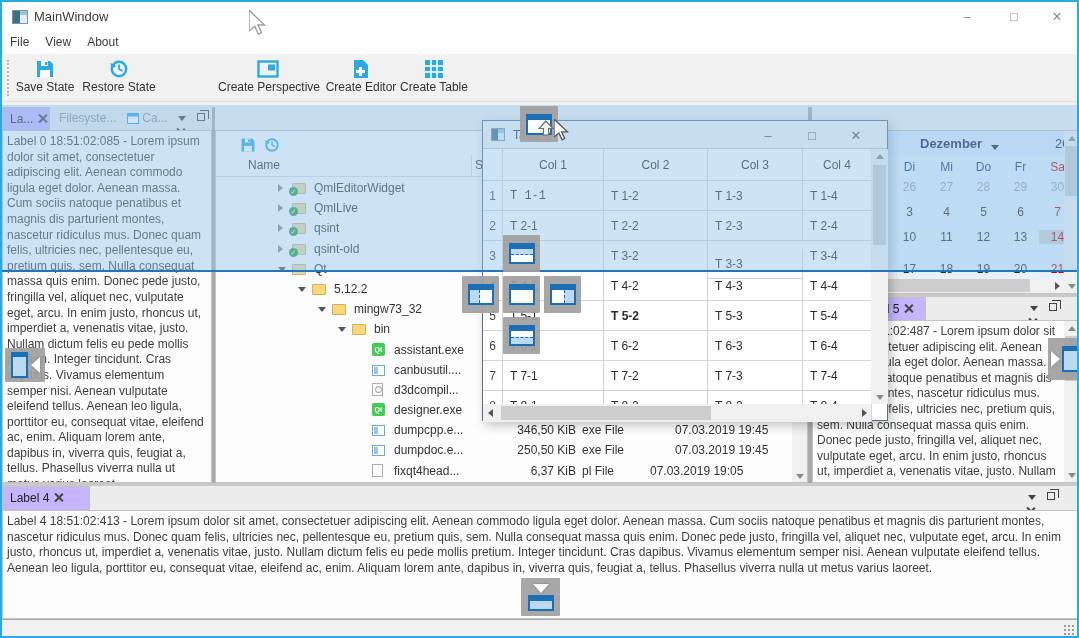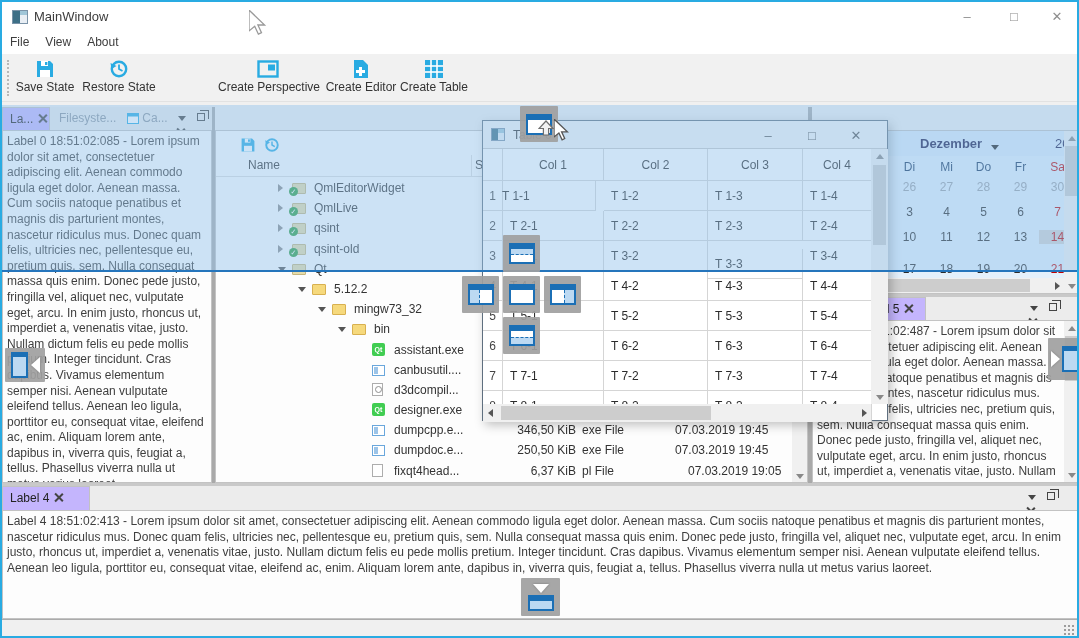--- a/index.html
+++ b/index.html
@@ -286,21 +286,21 @@
           <span style="left: 178px;">dumpdoc.e...</span>
           <span class="fcol" style="left: 280px; width: 80px; text-align: right;">250,50 KiB</span>
           <span class="fcol" style="left: 366px;">exe File</span>
           <span class="fcol" style="left: 459px;">07.03.2019 19:45</span>
         </div>
         <div class="tree-row">
           <span class="ico-doc" style="left: 156px;"></span>
           <span style="left: 178px;">fixqt4head...</span>
           <span class="fcol" style="left: 280px; width: 80px; text-align: right;">6,37 KiB</span>
           <span class="fcol" style="left: 366px;">pl File</span>
-          <span class="fcol" style="left: 472px;">07.03.2019 19:05</span>
+          <span class="fcol" style="left: 434px;">07.03.2019 19:05</span>
         </div>
       </div>
 
     <div class="sb" style="left:576px;top:2px;width:15px;height:350px">
       <div class="sb-btn" style="top:0">
           <span class="tri-u"></span>
         </div>
       <div class="sb-thumb" style="left:1px;top:16px;width:13px;height:120px"></div>
       <div class="sb-btn" style="bottom:0">
           <span class="tri-d" style="border-top-color:#888"></span>
@@ -430,42 +430,42 @@
       <span class="abs cap-btn" style="left:360px;width:26px;color:#555">✕</span>
     </div>
     <div id="tbl">
       <div id="tbl-cells">
           <div class="tcell hd" style="left: 0px; top: 0px; width: 20px; height: 32px;"></div>
           <div class="tcell hd" style="left: 20px; top: 0px; width: 101px; height: 32px;">Col 1</div>
           <div class="tcell hd" style="left: 121px; top: 0px; width: 104px; height: 32px;">Col 2</div>
           <div class="tcell hd" style="left: 225px; top: 0px; width: 95px; height: 32px;">Col 3</div>
           <div class="tcell hd" style="left: 320px; top: 0px; width: 69px; height: 32px;">Col 4</div>
           <div class="tcell num" style="left: 0px; top: 32px; width: 20px; height: 30px;">1</div>
-          <div class="tcell " style="left: 12px; top: 32px; width: 101px; height: 30px;">T 1-1</div>
+          <div class="tcell " style="left: 20px; top: 32px; width: 101px; height: 30px; font-family: Liberation Mono, monospace;">T 1-1</div>
           <div class="tcell " style="left: 121px; top: 32px; width: 104px; height: 30px;">T 1-2</div>
           <div class="tcell " style="left: 225px; top: 32px; width: 95px; height: 30px;">T 1-3</div>
           <div class="tcell " style="left: 320px; top: 32px; width: 69px; height: 30px;">T 1-4</div>
           <div class="tcell num" style="left: 0px; top: 62px; width: 20px; height: 30px;">2</div>
           <div class="tcell " style="left: 20px; top: 62px; width: 101px; height: 30px;">T 2-1</div>
           <div class="tcell " style="left: 121px; top: 62px; width: 104px; height: 30px;">T 2-2</div>
           <div class="tcell " style="left: 225px; top: 62px; width: 95px; height: 30px;">T 2-3</div>
           <div class="tcell " style="left: 320px; top: 62px; width: 69px; height: 30px;">T 2-4</div>
           <div class="tcell num" style="left: 0px; top: 92px; width: 20px; height: 30px;">3</div>
           <div class="tcell " style="left: 20px; top: 92px; width: 101px; height: 30px;">T 3-1</div>
           <div class="tcell " style="left: 121px; top: 92px; width: 104px; height: 30px;">T 3-2</div>
           <div class="tcell " style="left: 225px; top: 100px; width: 95px; height: 30px;">T 3-3</div>
           <div class="tcell " style="left: 320px; top: 92px; width: 69px; height: 30px;">T 3-4</div>
           <div class="tcell num" style="left: 0px; top: 122px; width: 20px; height: 30px;">4</div>
           <div class="tcell " style="left: 20px; top: 122px; width: 101px; height: 30px;">T 4-1</div>
           <div class="tcell " style="left: 121px; top: 122px; width: 104px; height: 30px;">T 4-2</div>
           <div class="tcell " style="left: 225px; top: 122px; width: 95px; height: 30px;">T 4-3</div>
           <div class="tcell " style="left: 320px; top: 122px; width: 69px; height: 30px;">T 4-4</div>
           <div class="tcell num" style="left: 0px; top: 152px; width: 20px; height: 30px;">5</div>
           <div class="tcell " style="left: 20px; top: 152px; width: 101px; height: 30px;">T 5-1</div>
-          <div class="tcell " style="left: 121px; top: 152px; width: 104px; height: 30px;">T 5-2</div>
+          <div class="tcell " style="left: 121px; top: 152px; width: 104px; height: 30px; font-weight: bold;">T 5-2</div>
           <div class="tcell " style="left: 225px; top: 152px; width: 95px; height: 30px;">T 5-3</div>
           <div class="tcell " style="left: 320px; top: 152px; width: 69px; height: 30px;">T 5-4</div>
           <div class="tcell num" style="left: 0px; top: 182px; width: 20px; height: 30px;">6</div>
           <div class="tcell " style="left: 20px; top: 182px; width: 101px; height: 30px;">T 6-1</div>
           <div class="tcell " style="left: 121px; top: 182px; width: 104px; height: 30px;">T 6-2</div>
           <div class="tcell " style="left: 225px; top: 182px; width: 95px; height: 30px;">T 6-3</div>
           <div class="tcell " style="left: 320px; top: 182px; width: 69px; height: 30px;">T 6-4</div>
           <div class="tcell num" style="left: 0px; top: 212px; width: 20px; height: 30px;">7</div>
           <div class="tcell " style="left: 20px; top: 212px; width: 101px; height: 30px;">T 7-1</div>
           <div class="tcell " style="left: 121px; top: 212px; width: 104px; height: 30px;">T 7-2</div>

